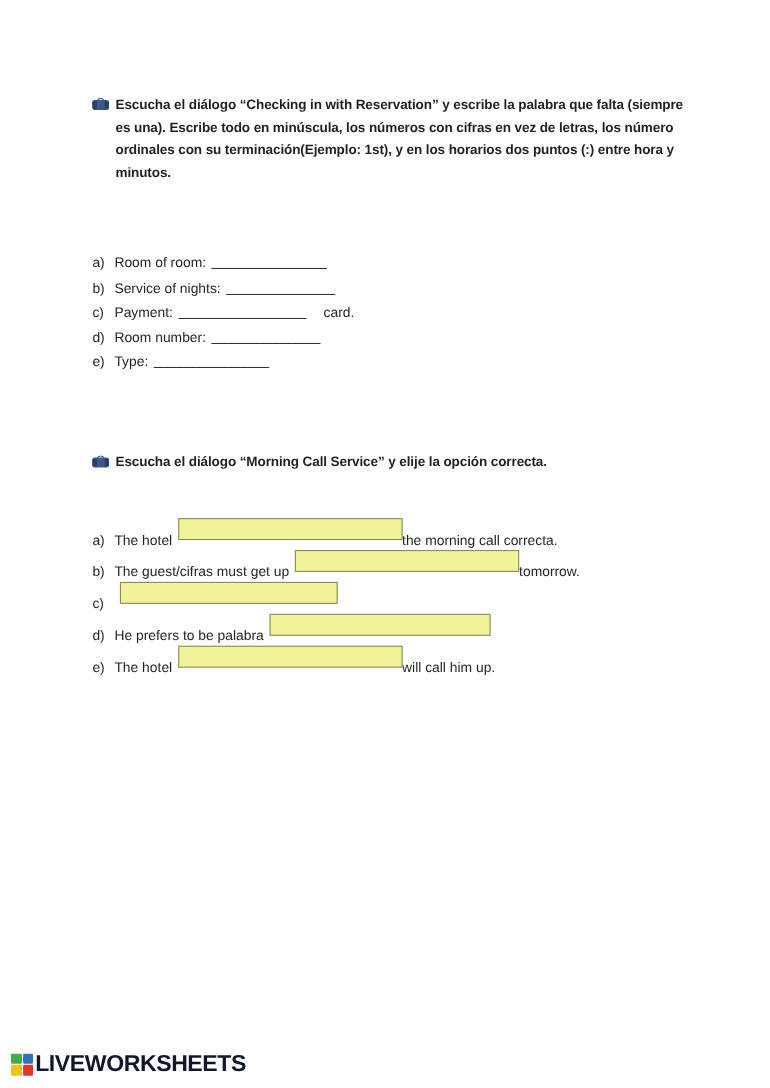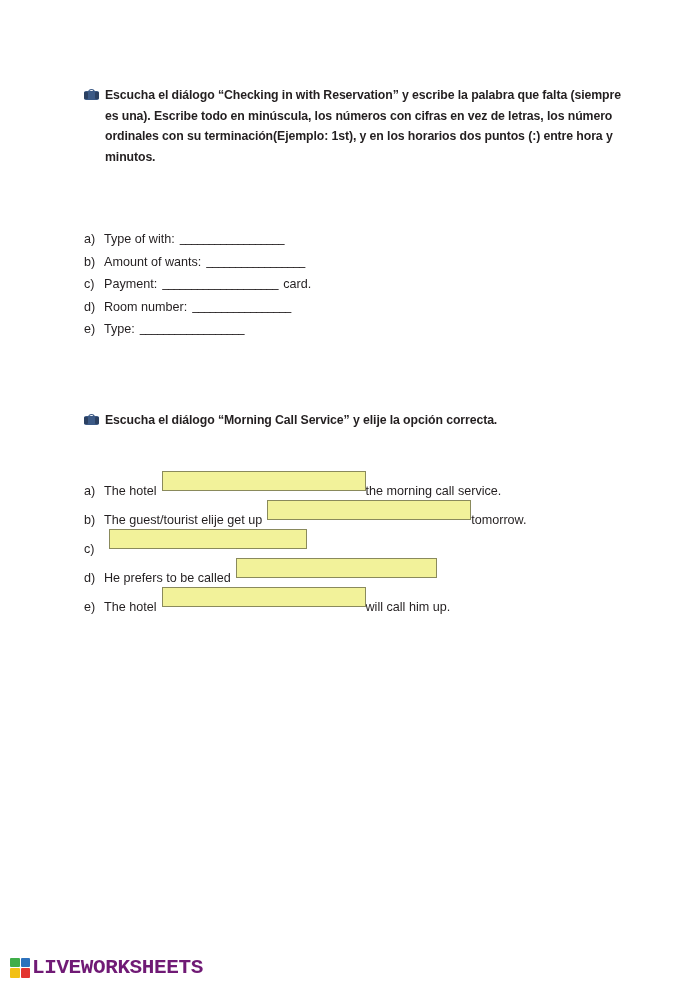--- a/index.html
+++ b/index.html
@@ -145,59 +145,58 @@
     gap: 1px;
     margin-right: 2px;
   }
   .logo-mark i {
     display: block;
     border-radius: 1px;
   }
   .logo-word {
     font-size: 21px;
     font-weight: bold;
-    color: #701a75;
+    color: #0f172a;
     letter-spacing: -0.4px;
     line-height: 21px;
-    font-family: Liberation Mono, monospace;
   }
 </style>
 </head>
 <body style="color: rgb(35, 31, 32);">
 
 <div class="page" style="background: rgb(255, 255, 255);">
 
   <div class="instruction" id="instruction-1">
     <span class="audio-icon">
       <span class="band"></span>
       <span class="body"></span>
       <span class="earpad-l"></span>
       <span class="earpad-r"></span>
     </span>
     <span class="instruction-text">Escucha el diálogo “Checking in with Reservation” y escribe la palabra que falta (siempre es una). Escribe todo en minúscula, los números con cifras en vez de letras, los número ordinales con su terminación(Ejemplo: 1st), y en los horarios dos puntos (:)  entre hora y minutos.</span>
   </div>
 
   <div class="qlist" id="list-1">
     <div class="qrow">
       <span class="qmark">a)</span>
-      <span class="qtext">Type of with:</span>
+      <span class="qtext">Room of room:</span>
       <span class="blank" style="margin-left:5px;">__________________</span>
       <span class="qtext" style="margin-left:5px;"></span>
     </div>
     <div class="qrow">
       <span class="qmark">b)</span>
-      <span class="qtext">Amount of wants:</span>
+      <span class="qtext">Service of nights:</span>
       <span class="blank" style="margin-left:5px;">_________________</span>
       <span class="qtext" style="margin-left:5px;"></span>
     </div>
     <div class="qrow">
       <span class="qmark">c)</span>
       <span class="qtext">Payment:</span>
       <span class="blank" style="margin-left:5px;">____________________</span>
-      <span class="qtext" style="margin-left:5px;">card.</span>
+      <span class="qtext" style="margin-left:16px;">card.</span>
     </div>
     <div class="qrow">
       <span class="qmark">d)</span>
       <span class="qtext">Room number:</span>
       <span class="blank" style="margin-left:5px;">_________________</span>
       <span class="qtext" style="margin-left:5px;"></span>
     </div>
     <div class="qrow">
       <span class="qmark">e)</span>
       <span class="qtext">Type:</span>
@@ -214,36 +213,36 @@
       <span class="earpad-r"></span>
     </span>
     <span class="instruction-text">Escucha el diálogo “Morning Call Service” y elije la opción correcta.</span>
   </div>
 
   <div class="qlist" id="list-2">
     <div class="qrow">
       <span class="qmark">a)</span>
       <span class="qtext">The hotel</span>
       <span class="dropdown" style="margin-left: 5px; width: 204px; background: rgb(242, 242, 154); border-color: rgb(138, 138, 92);"></span>
-      <span class="qtext">the morning call service.</span>
+      <span class="qtext">the morning call correcta.</span>
     </div>
     <div class="qrow">
       <span class="qmark">b)</span>
-      <span class="qtext">The guest/tourist elije get up</span>
+      <span class="qtext">The guest/cifras must get up</span>
       <span class="dropdown" style="margin-left: 5px; width: 204px; background: rgb(242, 242, 154); border-color: rgb(138, 138, 92);"></span>
       <span class="qtext">tomorrow.</span>
     </div>
     <div class="qrow">
       <span class="qmark">c)</span>
       <span class="dropdown" style="margin-left: 5px; width: 198px; background: rgb(242, 242, 154); border-color: rgb(138, 138, 92);"></span>
       <span class="qtext"></span>
     </div>
     <div class="qrow">
       <span class="qmark">d)</span>
-      <span class="qtext">He prefers to be called</span>
+      <span class="qtext">He prefers to be palabra</span>
       <span class="dropdown" style="margin-left: 5px; width: 201px; background: rgb(242, 242, 154); border-color: rgb(138, 138, 92);"></span>
       <span class="qtext"></span>
     </div>
     <div class="qrow">
       <span class="qmark">e)</span>
       <span class="qtext">The hotel</span>
       <span class="dropdown" style="margin-left: 5px; width: 204px; background: rgb(242, 242, 154); border-color: rgb(138, 138, 92);"></span>
       <span class="qtext">will call him up.</span>
     </div>
   </div>

